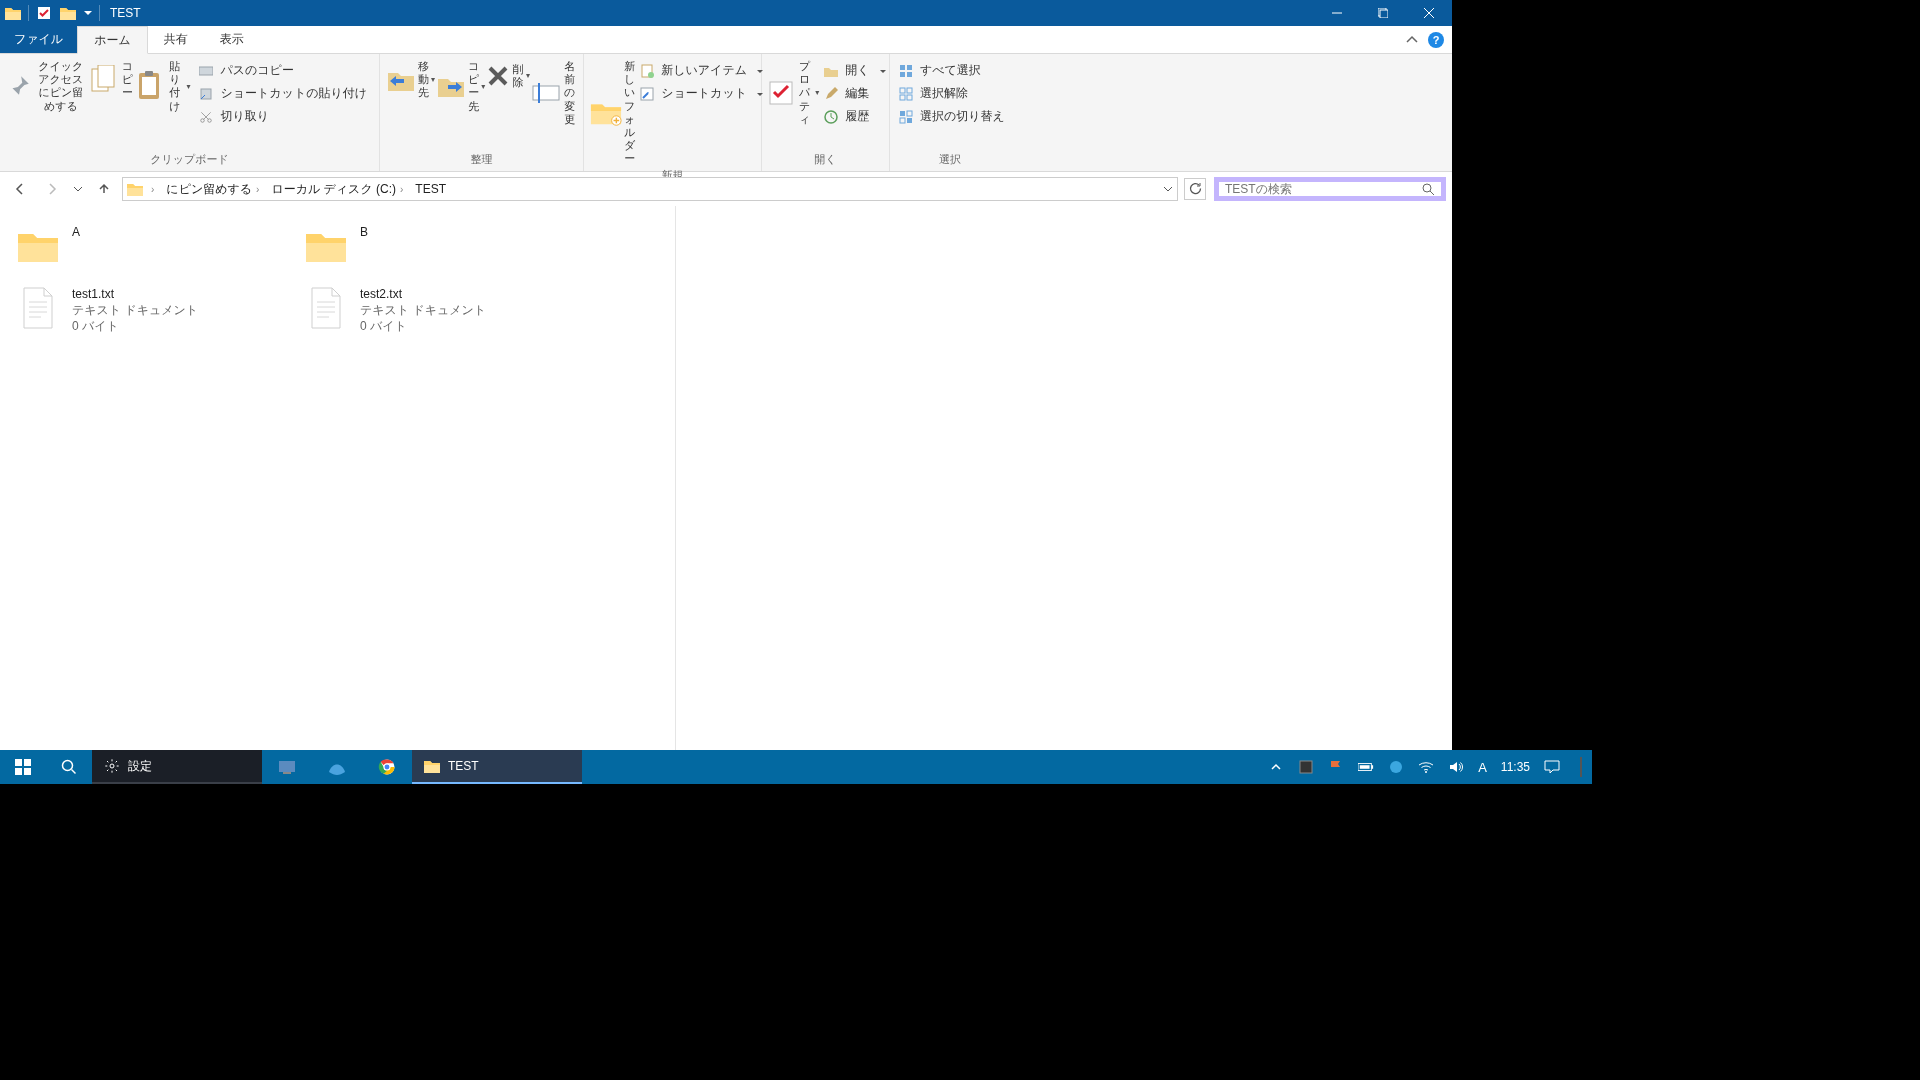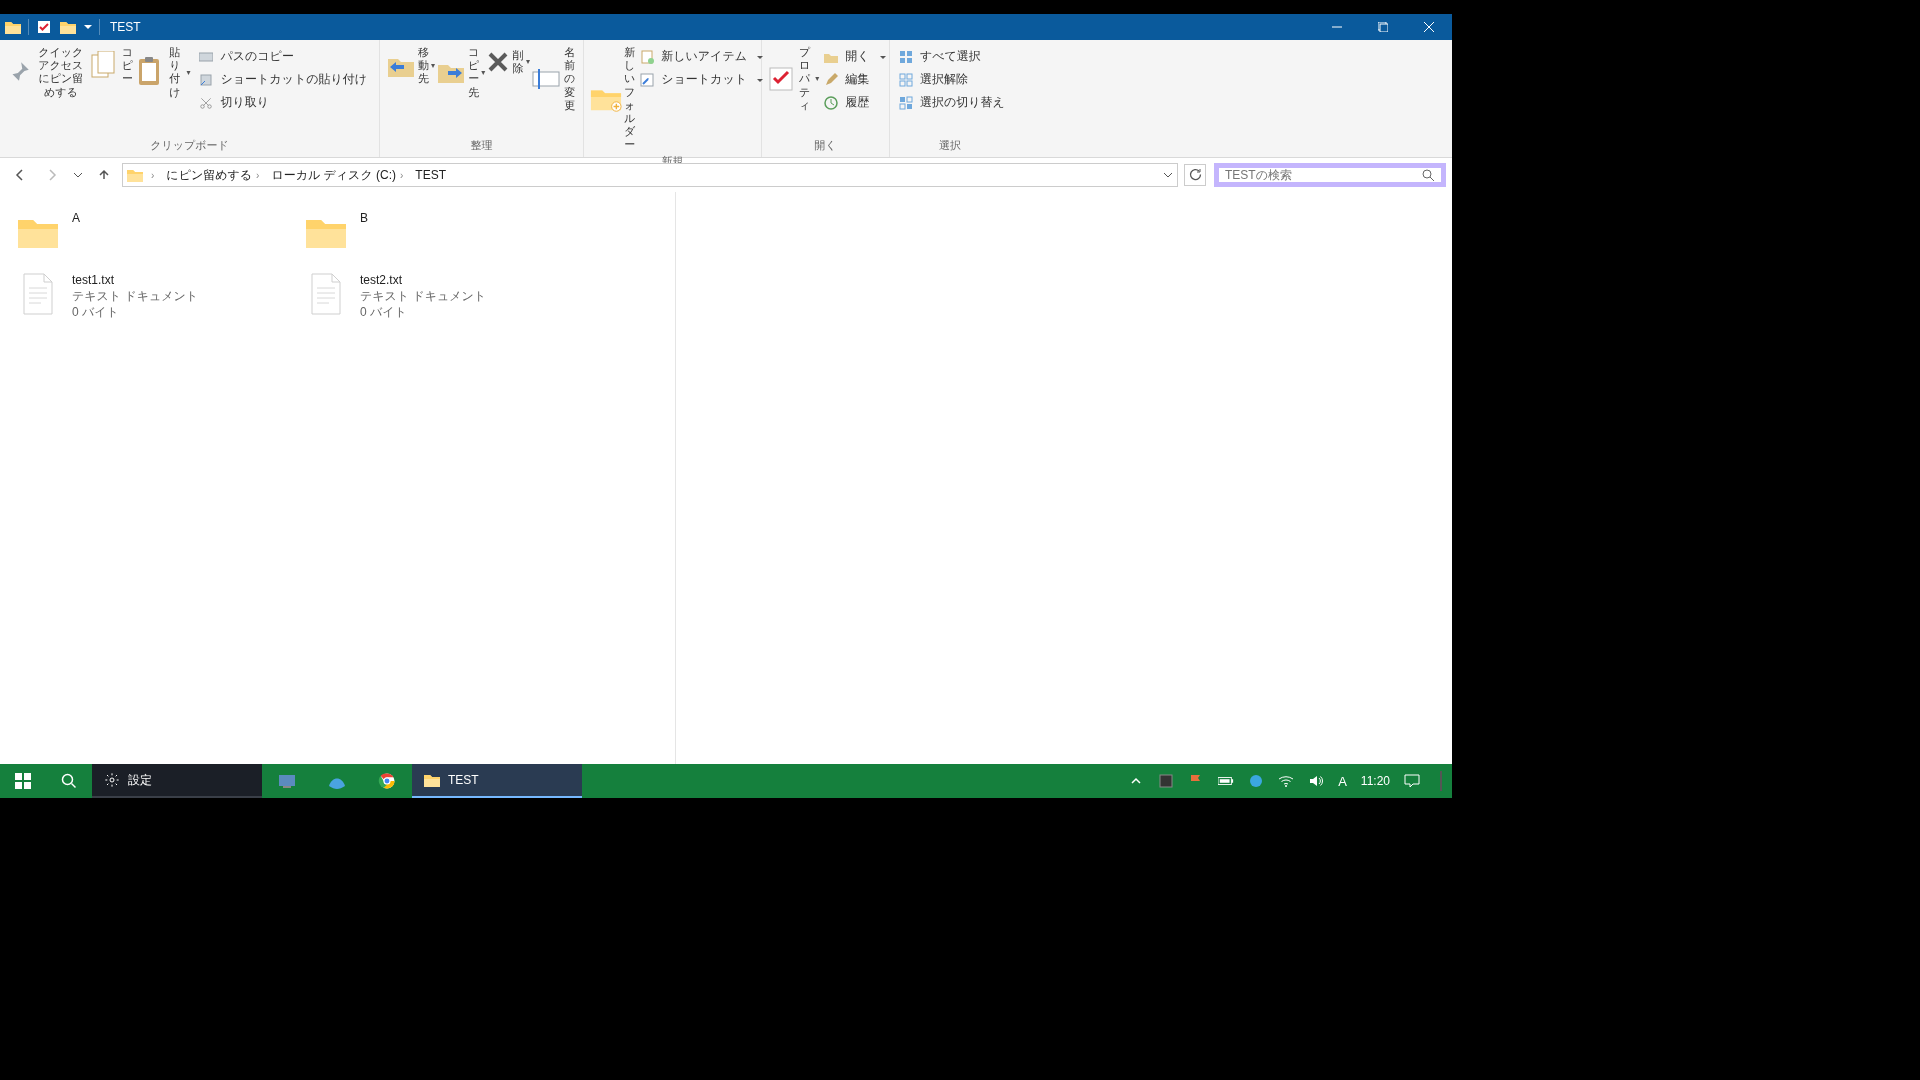--- a/index.html
+++ b/index.html
@@ -1,18 +1,18 @@
 <!DOCTYPE html>
 <html><head>
 <meta charset="utf-8">
 <style>
 * { margin:0; padding:0; box-sizing:border-box; font-family:"Yu Gothic UI","Meiryo",sans-serif; font-size:12px; -webkit-user-select:none; user-select:none; }
 html,body { width:1920px; height:1080px; overflow:hidden; background:#000; }
 .scale-wrap { width:1920px; height:1080px; transform-origin:top left; }
-.window { width:1452px; height:784px; background:#fff; display:flex; flex-direction:column; position:relative;margin-top:14px; }
+.window { width:1452px; height:784px; background:#fff; display:flex; flex-direction:column; position:relative; }
 
 
 .titlebar { height:26px; background:#0b5394; background:#0a5a9e; background:#0b579d; background:#0a5a9c; background:#0b5394; background:#0a5a9e; display:flex; align-items:center; color:#fff; }
 .titlebar { background:#0a5a9e; }
 .titlebar { background:#0c5c9e; }
 .titlebar { background:#0a5a9c; }
 .titlebar { background:#0b5a9d; }
 .titlebar { background:#0a5a9c; }
 .titlebar-left { display:flex; align-items:center; gap:2px; padding-left:2px; }
 .tb-icon { width:22px; height:22px; display:flex; align-items:center; justify-content:center; }
@@ -60,21 +60,21 @@
 .content { flex:1; display:flex; min-height:0; }
 .filepane { width:676px; border-right:1px solid #e5e5e5; padding:14px 10px; display:flex; flex-wrap:wrap; align-content:flex-start; gap:0; }
 .item { width:288px; display:flex; align-items:flex-start; gap:12px; padding:4px 6px; margin-bottom:10px; }
 .item-icon { width:44px; height:44px; display:flex; align-items:center; justify-content:center; }
 .item-text { display:flex; flex-direction:column; line-height:1.35; color:#222; font-size:12px; }
 .item-text .sub { color:#666; }
 .preview { flex:1; display:flex; align-items:center; justify-content:center; color:#777; font-size:12px; }
 
 
 .taskbar-wrap { position:absolute; left:0; right:0; bottom:0; }
-.desk { width:1452px; height:34px; background:#15803d; display:flex; align-items:center; color:#fff; }
+.desk { width:1592px; height:34px; background:#0369a1; display:flex; align-items:center; color:#fff; }
 .tb-left { display:flex; align-items:center; }
 .tb-btn { width:46px; height:34px; display:flex; align-items:center; justify-content:center; }
 .tb-app { height:34px; display:flex; align-items:center; gap:8px; padding:0 12px; }
 .tb-app.settings { background:#1b1f27; width:170px; justify-content:flex-start; border-bottom:2px solid #3a3f48; }
 .tb-app.active { background:#2a3b52; width:170px; justify-content:flex-start; border-bottom:2px solid #76b9ff; }
 .tb-right { margin-left:auto; display:flex; align-items:center; gap:14px; padding:0 10px; color:#fff; }
 .tray-ico { width:16px; height:16px; display:flex; align-items:center; justify-content:center; }
 .clock { font-size:12px; }
 
 
@@ -133,20 +133,34 @@
             </svg>
           </div>
       <div class="win-btn">
             <svg viewBox="0 0 10 10">
               <path d="M0 0l10 10M10 0L0 10" stroke="#fff" stroke-width="1"></path>
             </svg>
           </div>
     </div>
   </div>
 
+  <div class="ribbon-tabs">
+    <div class="tab file">ファイル</div>
+    <div class="tab active">ホーム</div>
+    <div class="tab">共有</div>
+    <div class="tab">表示</div>
+    <div class="ribbon-tabs-right">
+      <span style="color:#666;">
+        <svg width="12" height="12" viewBox="0 0 12 12">
+              <path d="M1 8l5-5 5 5" stroke="#666" stroke-width="1.5" fill="none"></path>
+            </svg>
+      </span>
+      <span class="help-circle">?</span>
+    </div>
+  </div>
 
   <div class="ribbon">
 
     <div class="ribbon-group" style="width:380px;">
       <div class="ribbon-group-body">
         <div class="big-btn" style="width:86px;">
           <span class="bi">
                 <svg width="26" height="26" viewBox="0 0 24 24">
                   <path d="M14 3l7 7-4 1-4 4-1 5-3-3-6 6 6-6-3-3 5-1 4-4z" fill="#9aa3ab"></path>
                 </svg>
@@ -597,21 +611,21 @@
                 <circle cx="8" cy="11" r="1" fill="#fff"></circle>
               </svg>
             </span>
         <span class="tray-ico">
               <svg width="14" height="14" viewBox="0 0 14 14">
                 <path d="M1 5h3l4-3v10l-4-3H1z" fill="#fff"></path>
                 <path d="M10 4a4 4 0 0 1 0 6M11.5 2.5a6 6 0 0 1 0 9" stroke="#fff" fill="none"></path>
               </svg>
             </span>
         <span class="tray-ico" style="font-size:13px;width:auto;">A</span>
-        <span class="clock">11:20</span>
+        <span class="clock">11:35</span>
         <span class="tray-ico">
               <svg width="16" height="14" viewBox="0 0 16 14">
                 <path d="M1 1h14v9H9l-3 3v-3H1z" fill="none" stroke="#fff"></path>
               </svg>
             </span>
         <span style="width:2px;height:20px;background:#555;margin-left:6px;"></span>
       </div>
     </div>
   </div>
 

